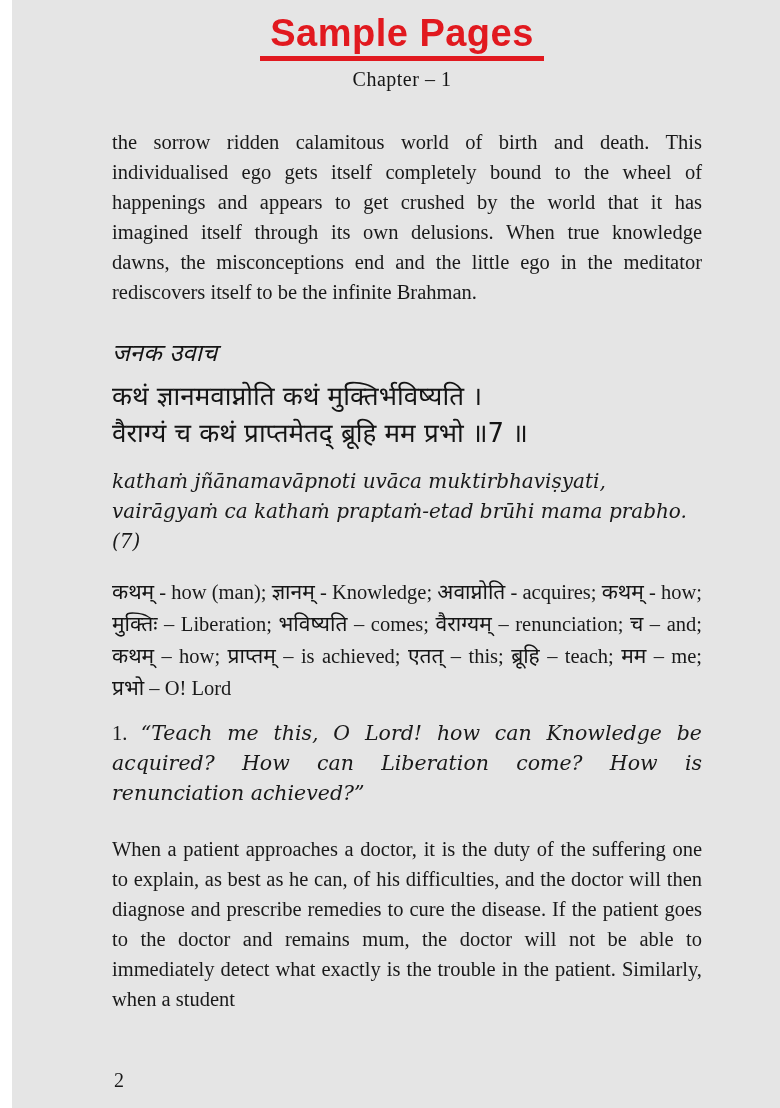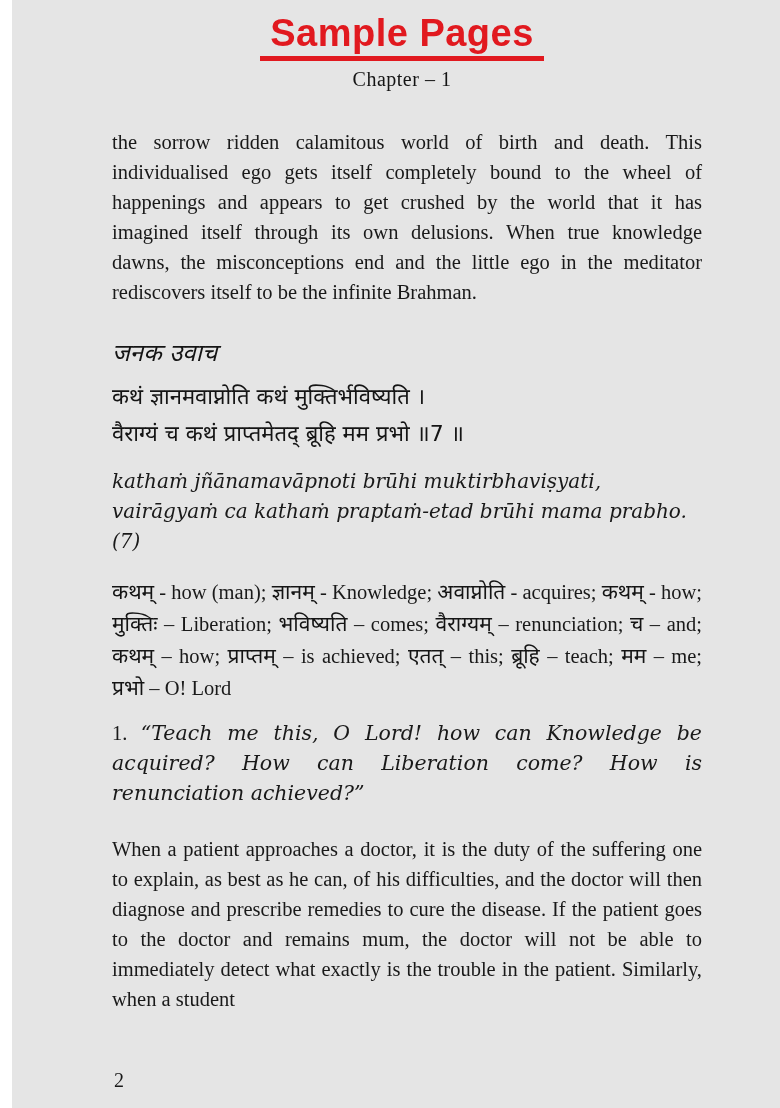--- a/index.html
+++ b/index.html
@@ -36,21 +36,21 @@
     font-family: "Liberation Serif", serif;
     font-size: 20.5px;
     line-height: 30px;
     color: #191919;
     margin: 0;
   }
   .just { text-align: justify; }
   .dev { font-family: "DejaVu Sans", sans-serif; }
   .speaker-dev { margin-top: 28px; font-size: 24px; color: #141414; font-style: italic; }
   .verse { margin-top: 10px; }
-  .verse-line { font-size: 22px; line-height: 37px; color: #141414; }
+  .verse-line { font-size: 26px; line-height: 37px; color: #141414; }
   .translit {
     font-family: "DejaVu Serif", "Liberation Serif", serif;
     font-style: italic;
     font-size: 20px;
     line-height: 30px;
     color: #191919;
   }
   .speaker-translit { margin-top: 24px; }
   .translit-verse { margin-top: 14px; }
   .word-block { margin-top: 20px; line-height: 32px; }
@@ -86,21 +86,21 @@
 
     <div class="dev speaker-dev">जनक उवाच</div>
 
     <div class="verse">
       <div class="dev verse-line">कथं ज्ञानमवाप्नोति कथं मुक्तिर्भविष्यति ।</div>
       <div class="dev verse-line">वैराग्यं च कथं प्राप्तमेतद् ब्रूहि मम प्रभो ॥7 ॥</div>
     </div>
 
 
     <div class="translit translit-verse">
-      <div>kathaṁ jñānamavāpnoti brūhi muktirbhaviṣyati,</div>
+      <div>kathaṁ jñānamavāpnoti uvāca muktirbhaviṣyati,</div>
       <div>vairāgyaṁ ca kathaṁ praptaṁ-etad brūhi mama prabho. (7)</div>
     </div>
 
     <p class="body just word-block"><span class="dev">कथम्</span><span> - how (man); </span><span class="dev">ज्ञानम्</span><span> - Knowledge; </span><span class="dev">अवाप्नोति</span><span> - acquires; </span><span class="dev">कथम्</span><span> - how; </span><span class="dev">मुक्तिः</span><span> – Liberation; </span><span class="dev">भविष्यति</span><span> – comes; </span><span class="dev">वैराग्यम्</span><span> – renunciation; </span><span class="dev">च</span><span> – and; </span><span class="dev">कथम्</span><span> – how; </span><span class="dev">प्राप्तम्</span><span> – is achieved; </span><span class="dev">एतत्</span><span> – this; </span><span class="dev">ब्रूहि</span><span> – teach; </span><span class="dev">मम</span><span> – me; </span><span class="dev">प्रभो</span><span> – O! Lord</span></p>
 
 
     <p class="body just quote"><span>1.</span> <i>“Teach me this, O Lord! how can Knowledge be acquired? How can Liberation come? How is renunciation achieved?”</i></p>
 
     <p class="body just para2">When a patient approaches a doctor, it is the duty of the suffering one to explain, as best as he can, of his difficulties, and the doctor will then diagnose and prescribe remedies to cure the disease. If the patient goes to the doctor and remains mum, the doctor will not be able to immediately detect what exactly is the trouble in the patient. Similarly, when a student</p>
 

